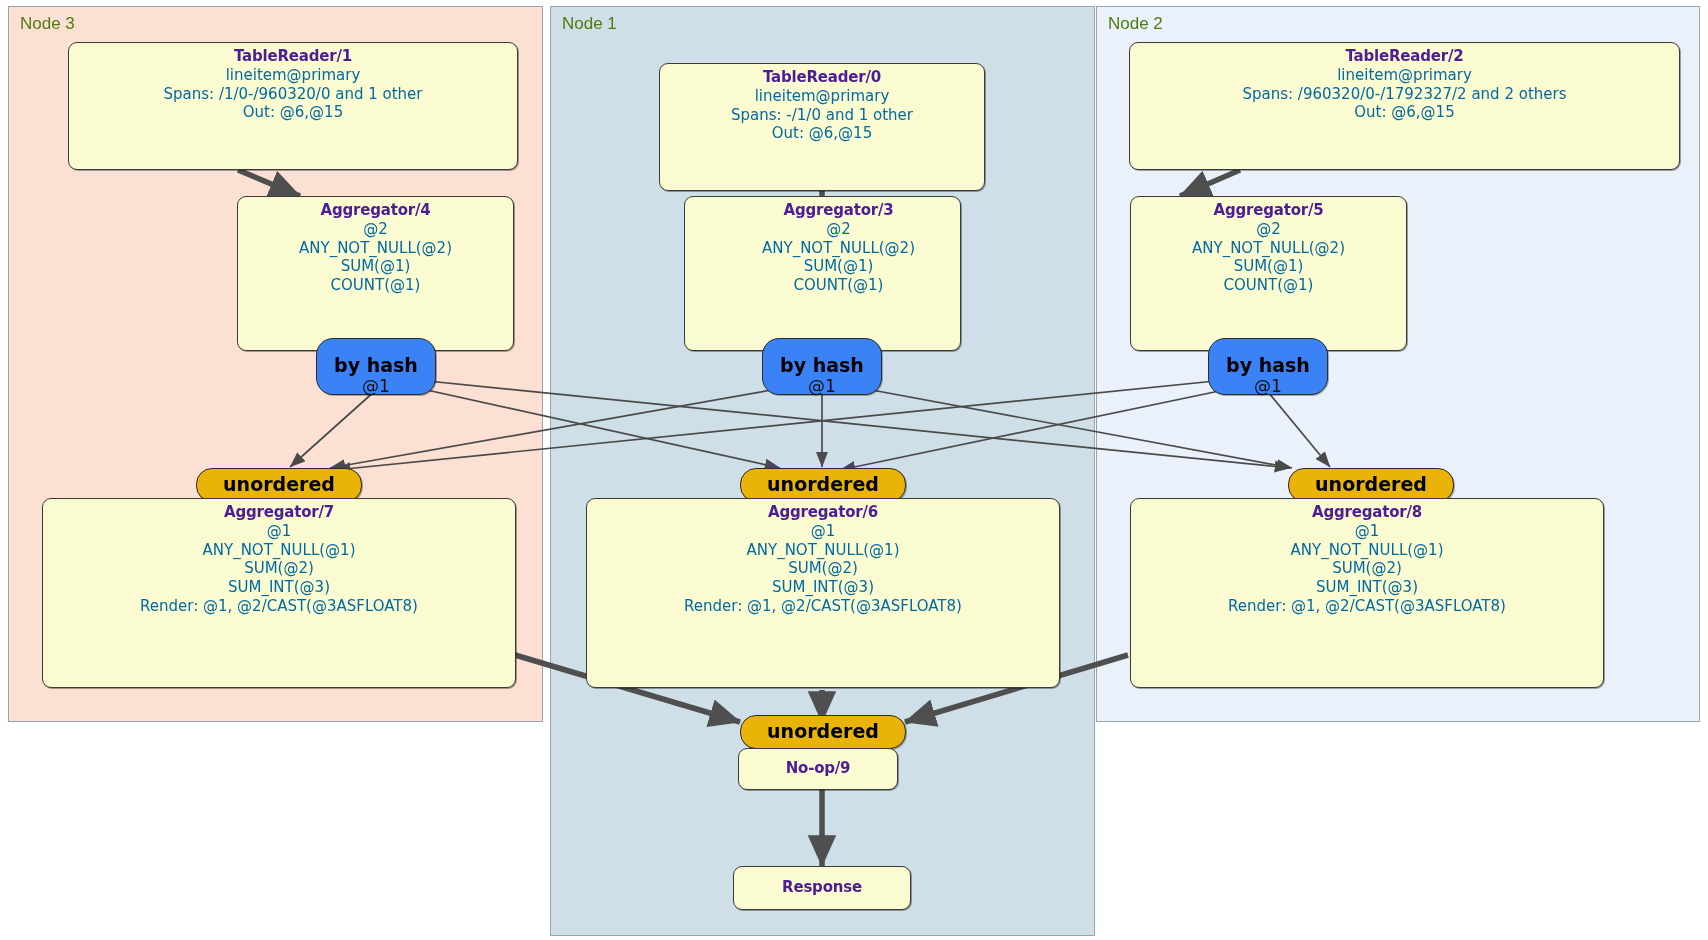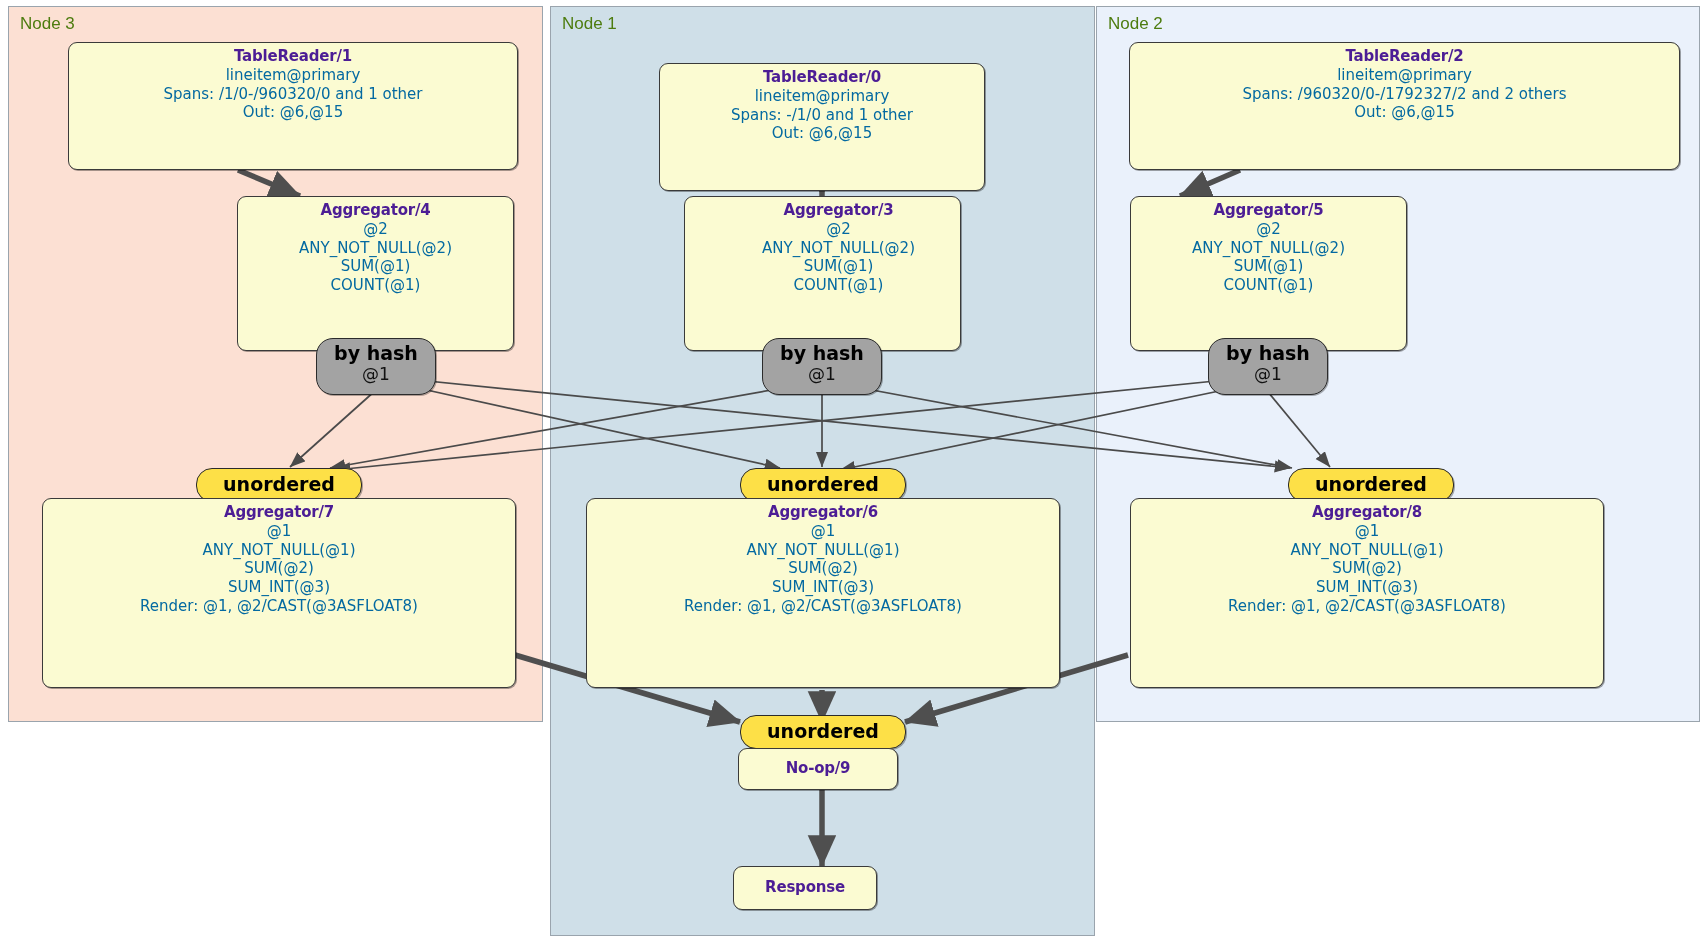--- a/index.html
+++ b/index.html
@@ -92,26 +92,26 @@
     font-weight: bold;
     color: #000;
     line-height: 1.15;
   }
   .pill .s {
     font-size: 17px;
     color: #111;
     line-height: 1.15;
   }
   .pill.hash {
-    background: #a3a3a3;
+    background: #3b82f6;
     border-radius: 17px;
-    padding-top: 4px;
+    padding-top: 16px;
   }
   .pill.unordered {
-    background: #fde047;
+    background: #eab308;
     border-radius: 16px;
     display: flex;
     align-items: center;
     justify-content: center;
   }
 </style>
 </head>
 <body>
 
 <div id="canvas">
@@ -273,17 +273,17 @@
   </div>
 
   <div class="pill unordered" style="left:740px; top:715px; width:166px; height:34px;">
     <span class="t">unordered</span>
   </div>
 
   <div class="proc compact" style="left:738px; top:748px; width:160px; height:42px;">
     <div class="t">No-op/9</div>
   </div>
 
-  <div class="proc compact" style="left:733px; top:866px; width:144px; height:44px;">
+  <div class="proc compact" style="left:733px; top:866px; width:178px; height:44px;">
     <div class="t">Response</div>
   </div>
 
 </div>
 
 </body></html>

